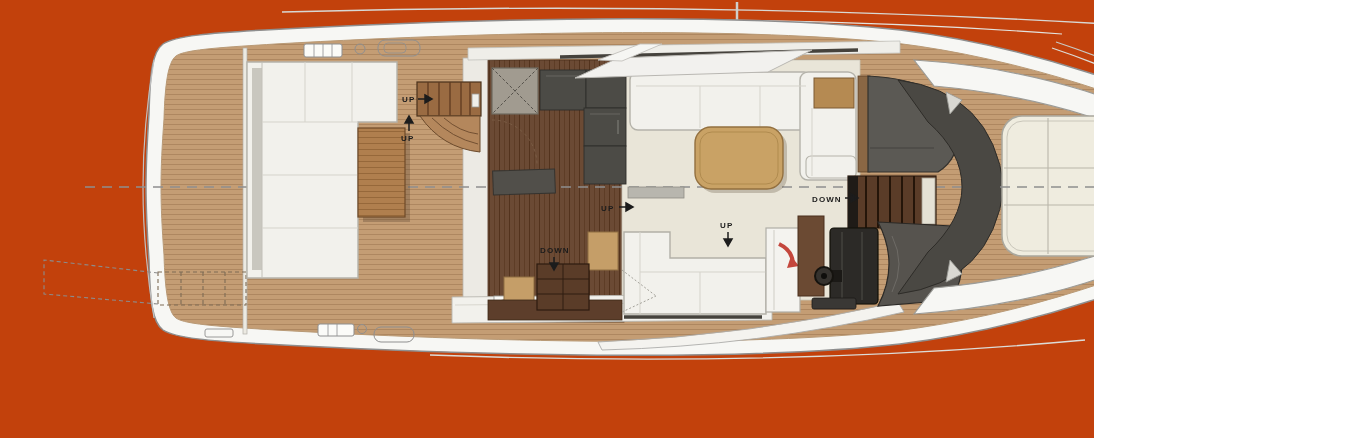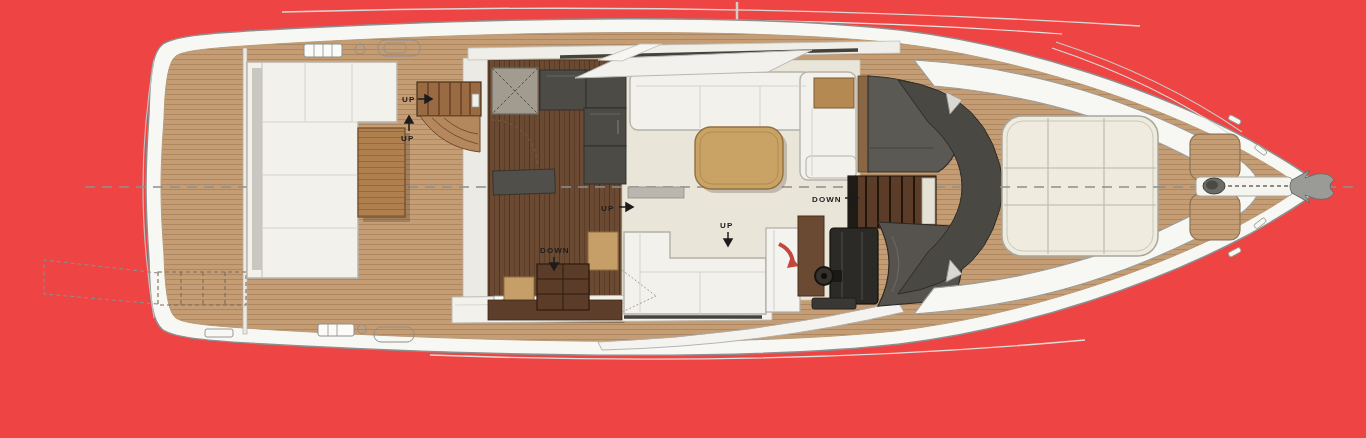--- a/index.html
+++ b/index.html
@@ -1,16 +1,16 @@
 <!DOCTYPE html>
 <html style="--teak: #c49d74; --teak-line: #ae8760; --teak-dark: #6b4a34; --teak-dark-line: #53331d; --saloon-floor: #e9e5d8; --fiberglass: #f4f3ee; --counter: #4c4b46; --sofa: #f2f1ec; --table: #c9a265; --stair: #9a6b42; --stair-dark: #5a3c28; --console: #56534e; --helm-seat: #2c2a27; --cabinet-brown: #6b4a33; --sunpad: #efecdf; --accent-red: #c4473d; --outline: #8e8e8e; --label: #1c1c1c;"><head>
 <meta charset="utf-8">
 <style>
   html,body{margin:0;padding:0;background:#ffffff;}
-  .stage{position:relative;width:1366px;height:438px;background:#ef4444;overflow:hidden;
+  .stage{position:relative;width:1094px;height:438px;background:#c2410c;overflow:hidden;
          font-family:"Liberation Sans", sans-serif;}
   svg{position:absolute;left:0;top:0;}
   text.plan-label{font-family:"Liberation Sans", sans-serif;font-size:8px;font-weight:bold;
        letter-spacing:1.1px;fill:var(--label,#1c1c1c);}
 </style>
 </head>
 <body>
 
 <div class="stage">
 <svg width="1366" height="438" viewBox="0 0 1366 438">

